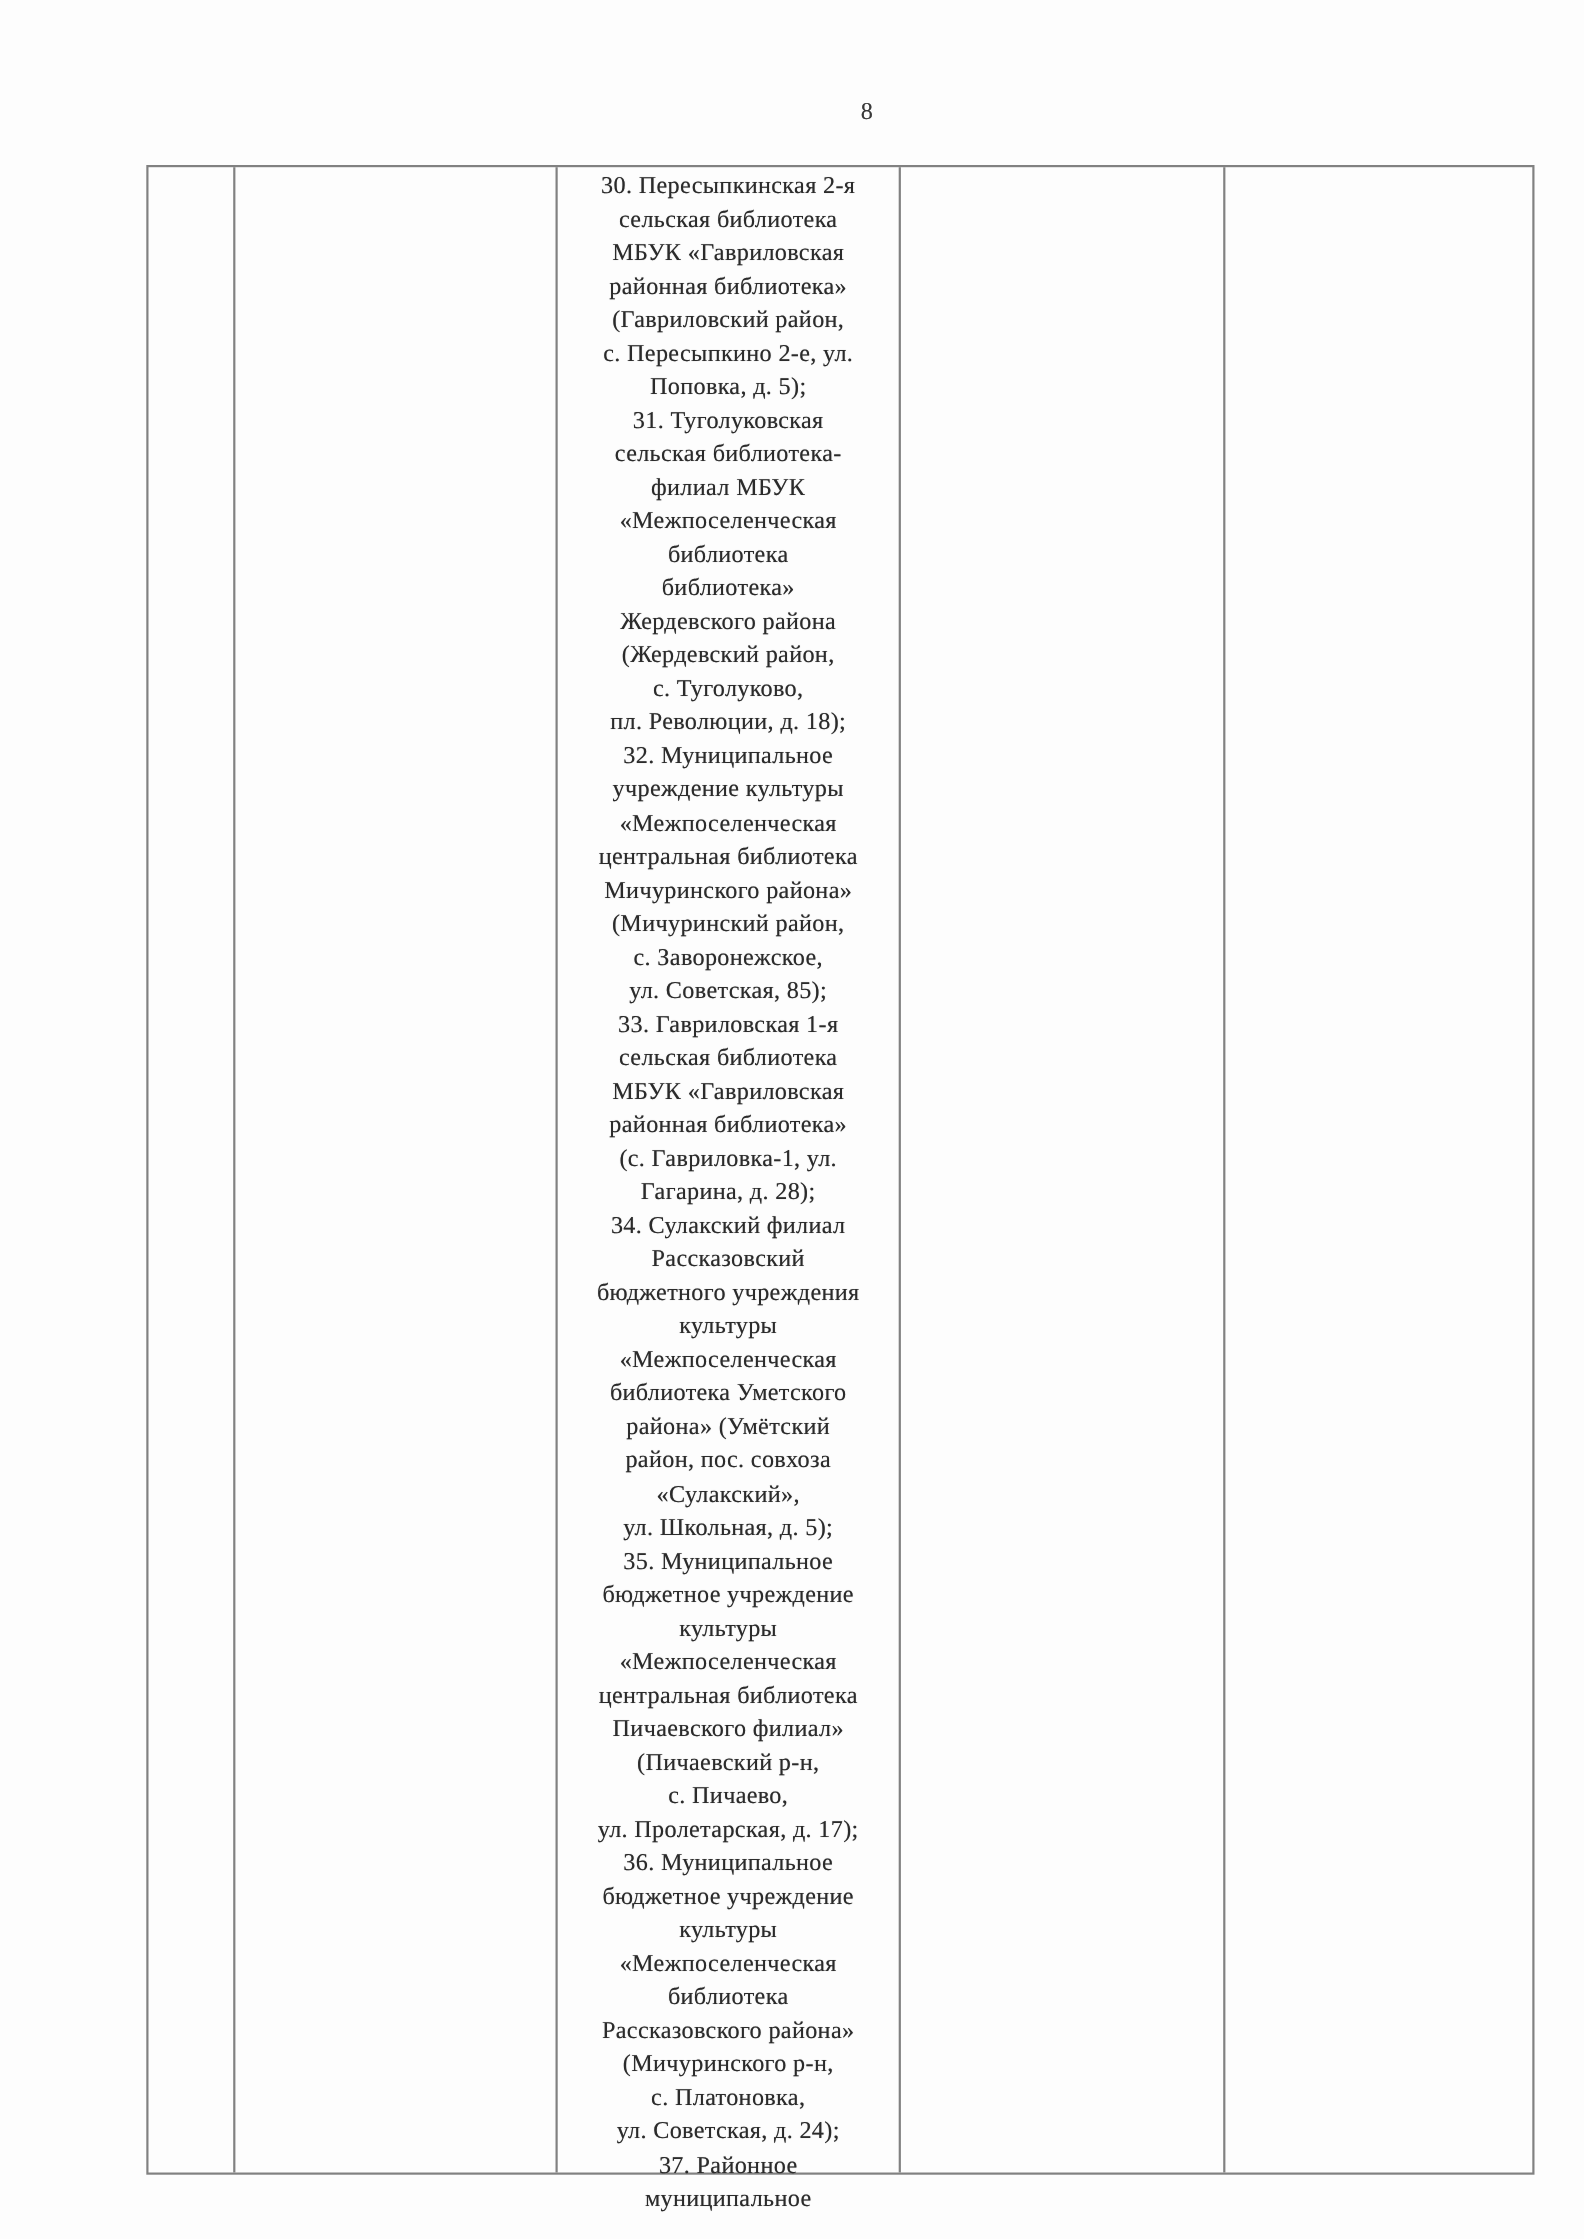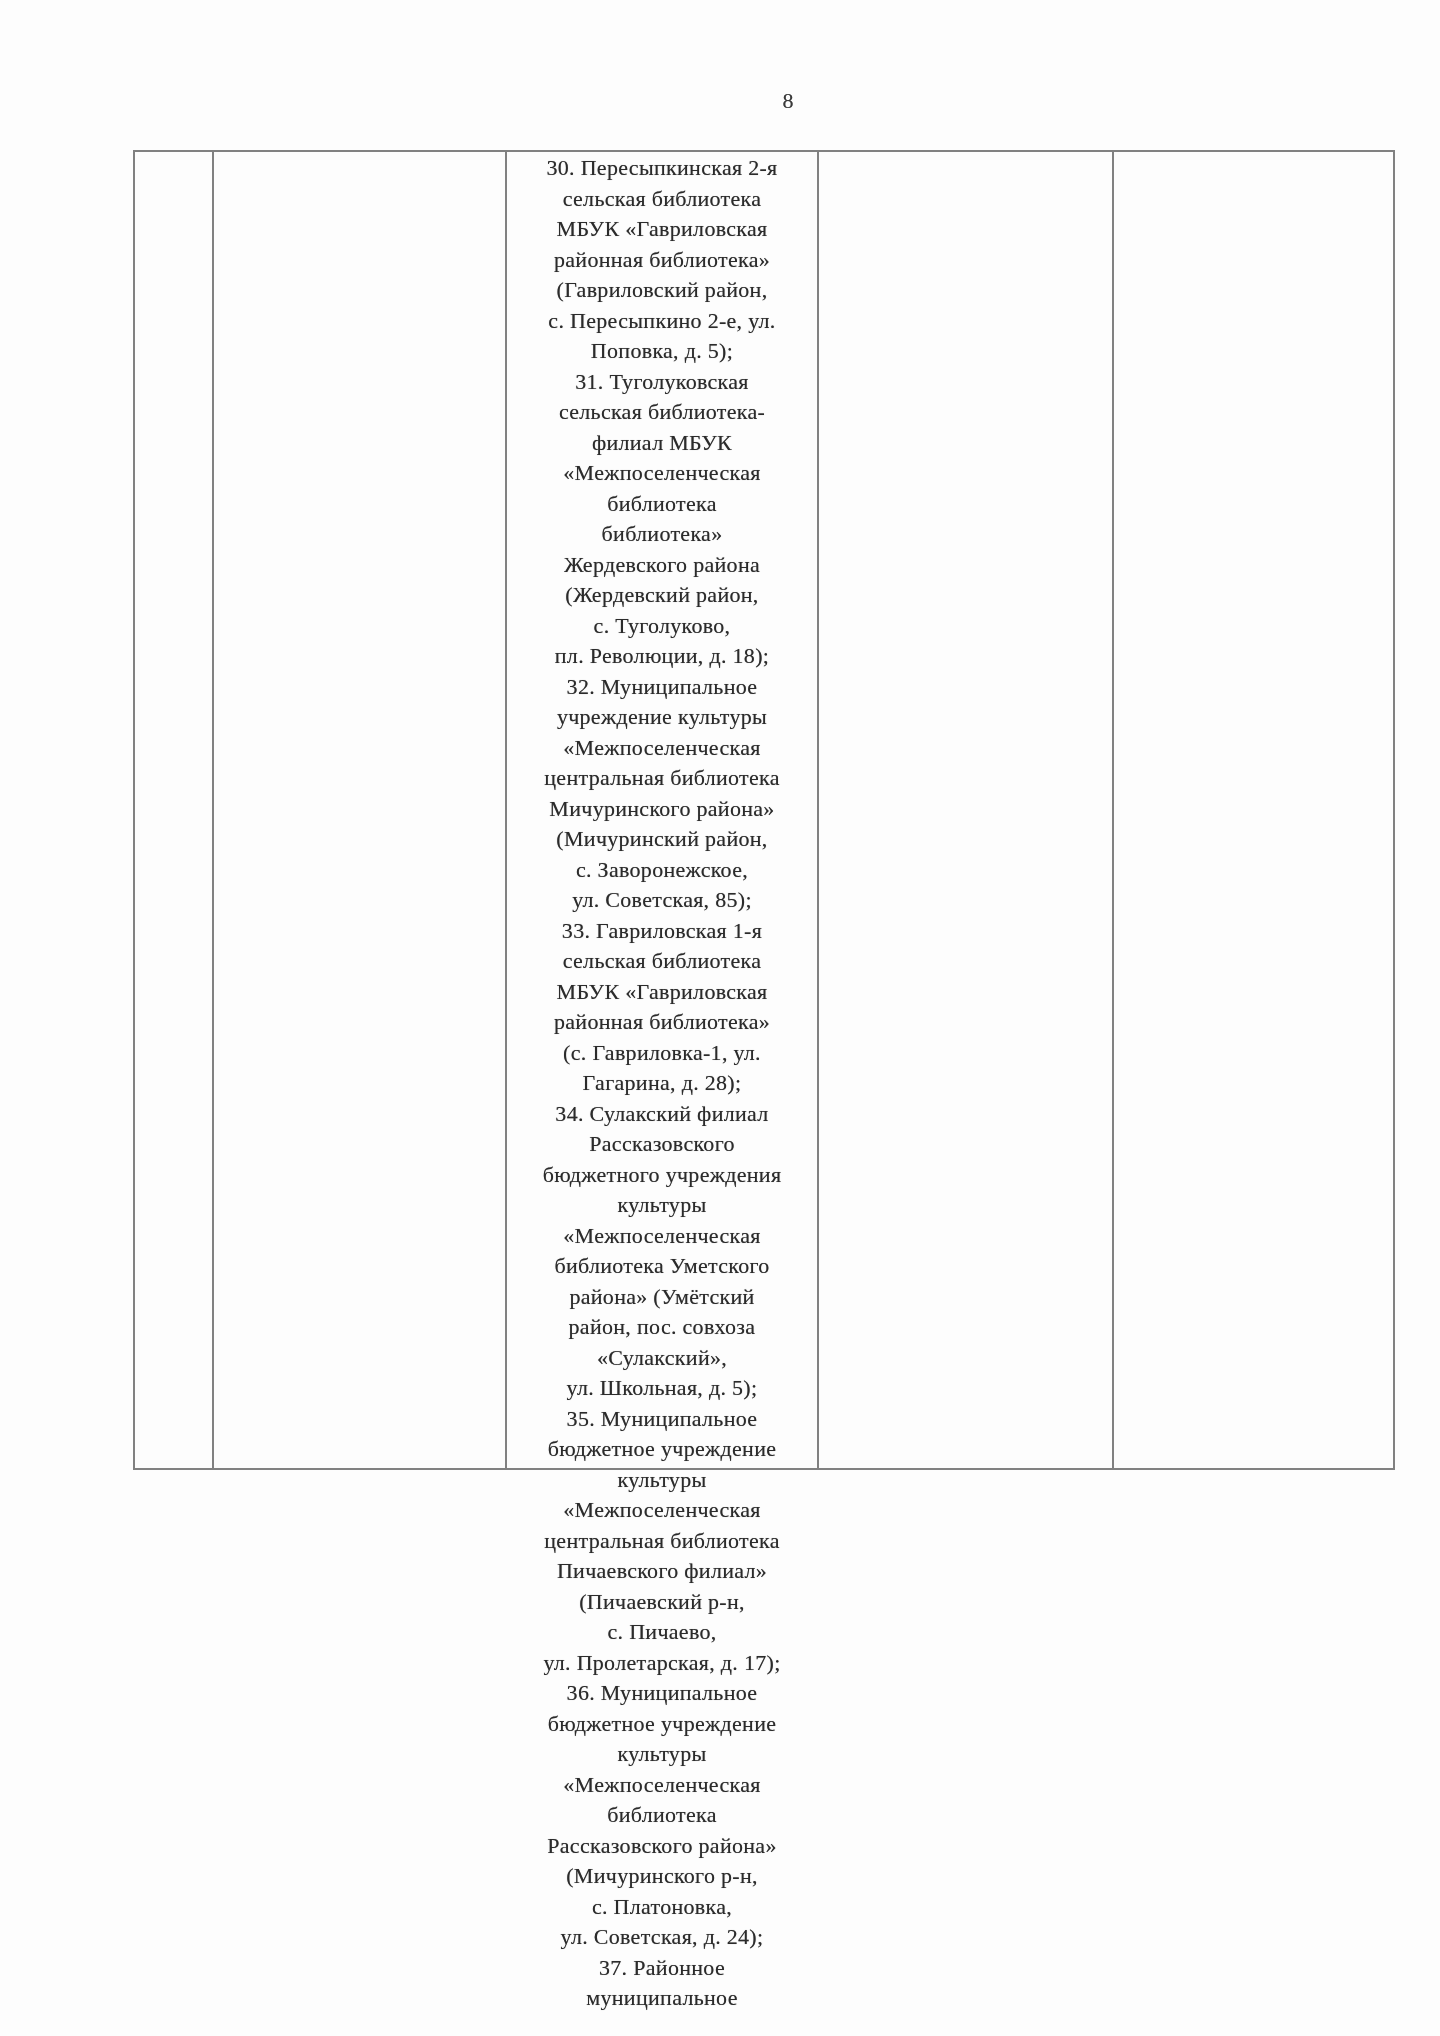--- a/index.html
+++ b/index.html
@@ -23,21 +23,21 @@
     text-align: center;
     font-size: 22px;
     color: #3a3a3a;
     text-shadow: 0 0 0.6px rgba(60,60,60,0.55);
   }
   .doc-table {
     position: absolute;
     left: 133px;
     top: 150px;
     width: 1262px;
-    height: 1320px;
+    height: 1827px;
     border: 2px solid var(--border-color, #808080);
     box-sizing: border-box;
     display: flex;
     background: transparent;
     justify-content: flex-end;
   }
   .col {
     box-sizing: border-box;
     border-right: 2px solid var(--border-color, #808080);
     position: relative;
@@ -103,21 +103,21 @@
           <div class="line">(Мичуринский район,</div>
           <div class="line">с. Заворонежское,</div>
           <div class="line">ул. Советская, 85);</div>
           <div class="line">33. Гавриловская 1-я</div>
           <div class="line">сельская библиотека</div>
           <div class="line">МБУК «Гавриловская</div>
           <div class="line">районная библиотека»</div>
           <div class="line">(с. Гавриловка-1, ул.</div>
           <div class="line">Гагарина, д. 28);</div>
           <div class="line">34. Сулакский филиал</div>
-          <div class="line">Рассказовского</div>
+          <div class="line">Рассказовский</div>
           <div class="line">бюджетного учреждения</div>
           <div class="line">культуры</div>
           <div class="line">«Межпоселенческая</div>
           <div class="line">библиотека Уметского</div>
           <div class="line">района» (Умётский</div>
           <div class="line">район, пос. совхоза</div>
           <div class="line">«Сулакский»,</div>
           <div class="line">ул. Школьная, д. 5);</div>
           <div class="line">35. Муниципальное</div>
           <div class="line">бюджетное учреждение</div>

